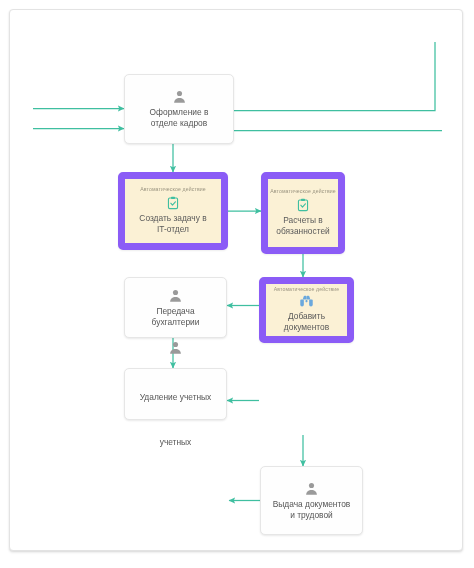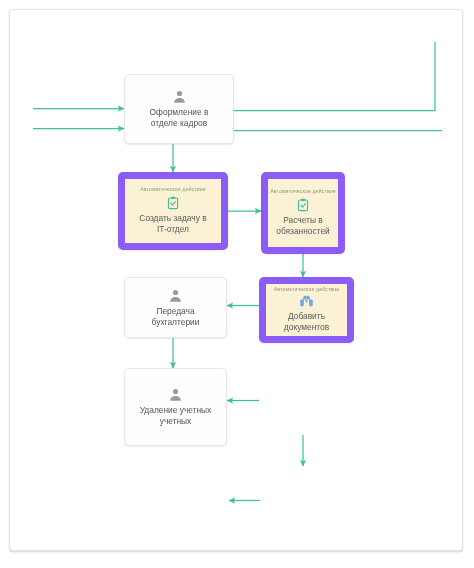--- a/index.html
+++ b/index.html
@@ -114,27 +114,37 @@
         <path d="M17.6 9.2c0-.9.7-1.6 1.6-1.6h3.1c.9 0 1.5.7 1.5 1.6v7.4a3.1 3.1 0 0 1-6.2 0z" fill="#6aa8dd"></path>
         <path d="M6.5 7.6 8.1 2.3c.2-.8.9-1.3 1.7-1.3h1.6c.9 0 1.6.7 1.6 1.6v5z" fill="#6aa8dd"></path>
         <path d="M19.6 7.6 18 2.3c-.2-.8-.9-1.3-1.7-1.3h-1.6c-.9 0-1.6.7-1.6 1.6v5z" fill="#6aa8dd"></path>
         <rect x="11.3" y="8.5" width="3.4" height="3.6" rx="1" fill="#6aa8dd"></rect>
       </svg>
     </span>
     <div class="node-label">Добавить</div>
     <div class="node-label">документов</div>
   </div>
 
-  <div class="node white" style="left:124px;top:368px;width:103px;height:78px;">
+  <div class="node white" style="left:124px;top:368px;width:103px;height:52px;gap:34px;">
     <span class="node-icon">
       <svg width="15" height="15" viewBox="0 0 24 24">
           <circle cx="12" cy="7.2" r="4.1" fill="#9a9a9a"></circle>
           <path d="M3.4 22c0-4.9 3.9-7.8 8.6-7.8s8.6 2.9 8.6 7.8z" fill="#9a9a9a"></path>
         </svg>
     </span>
     <div class="node-label">Удаление учетных</div>
     <div class="node-label">учетных</div>
   </div>
 
 
+  <div class="node white" style="left:260px;top:466px;width:103px;height:69px;">
+    <span class="node-icon">
+      <svg width="15" height="15" viewBox="0 0 24 24">
+          <circle cx="12" cy="7.2" r="4.1" fill="#9a9a9a"></circle>
+          <path d="M3.4 22c0-4.9 3.9-7.8 8.6-7.8s8.6 2.9 8.6 7.8z" fill="#9a9a9a"></path>
+        </svg>
+    </span>
+    <div class="node-label">Выдача документов</div>
+    <div class="node-label">и трудовой</div>
+  </div>
 
 
 </div>
 
 </body></html>

